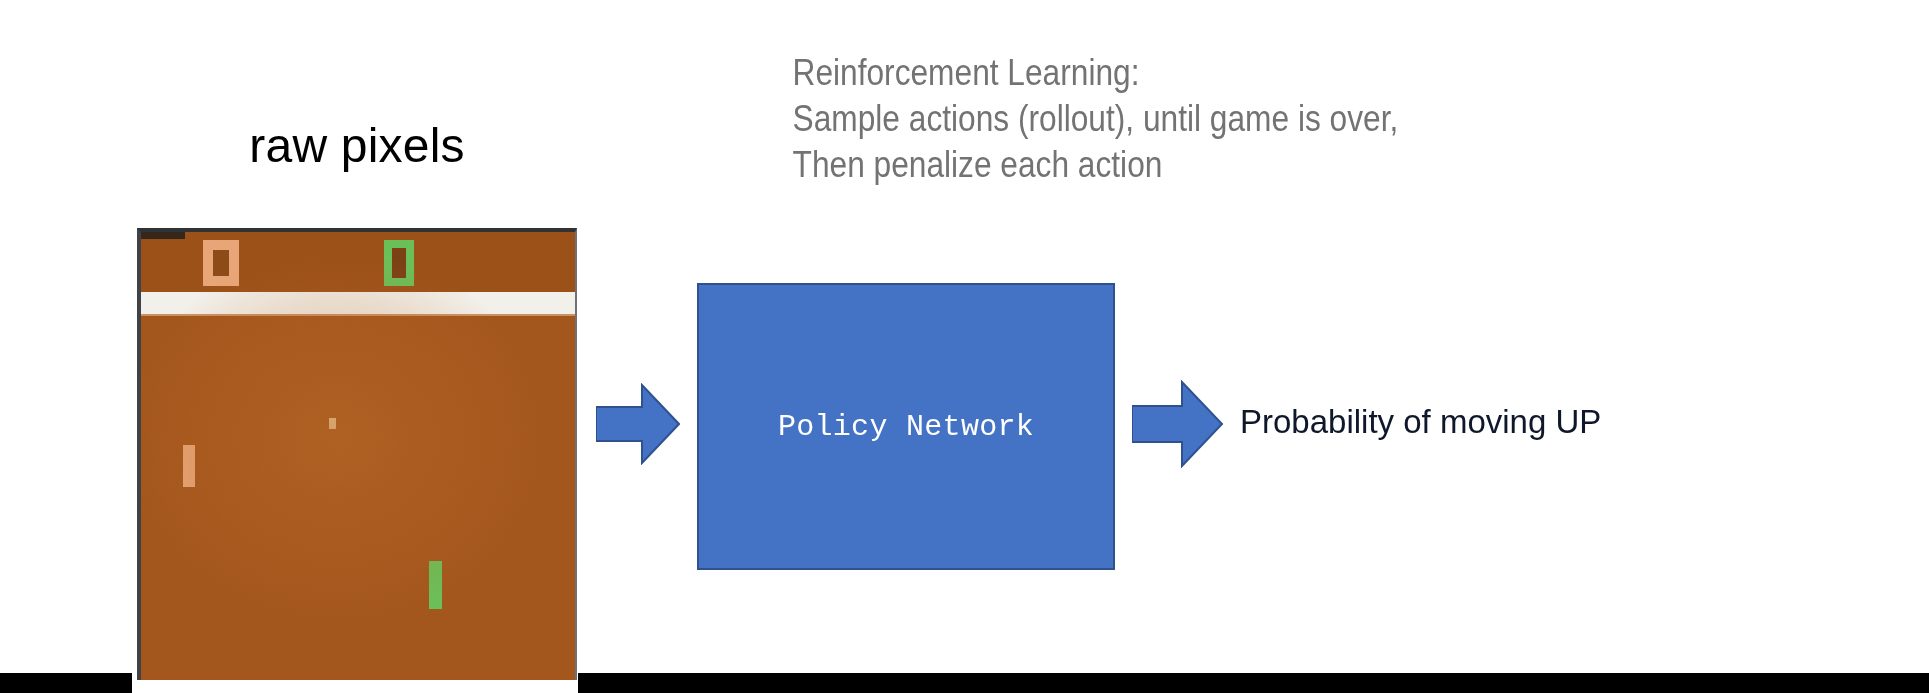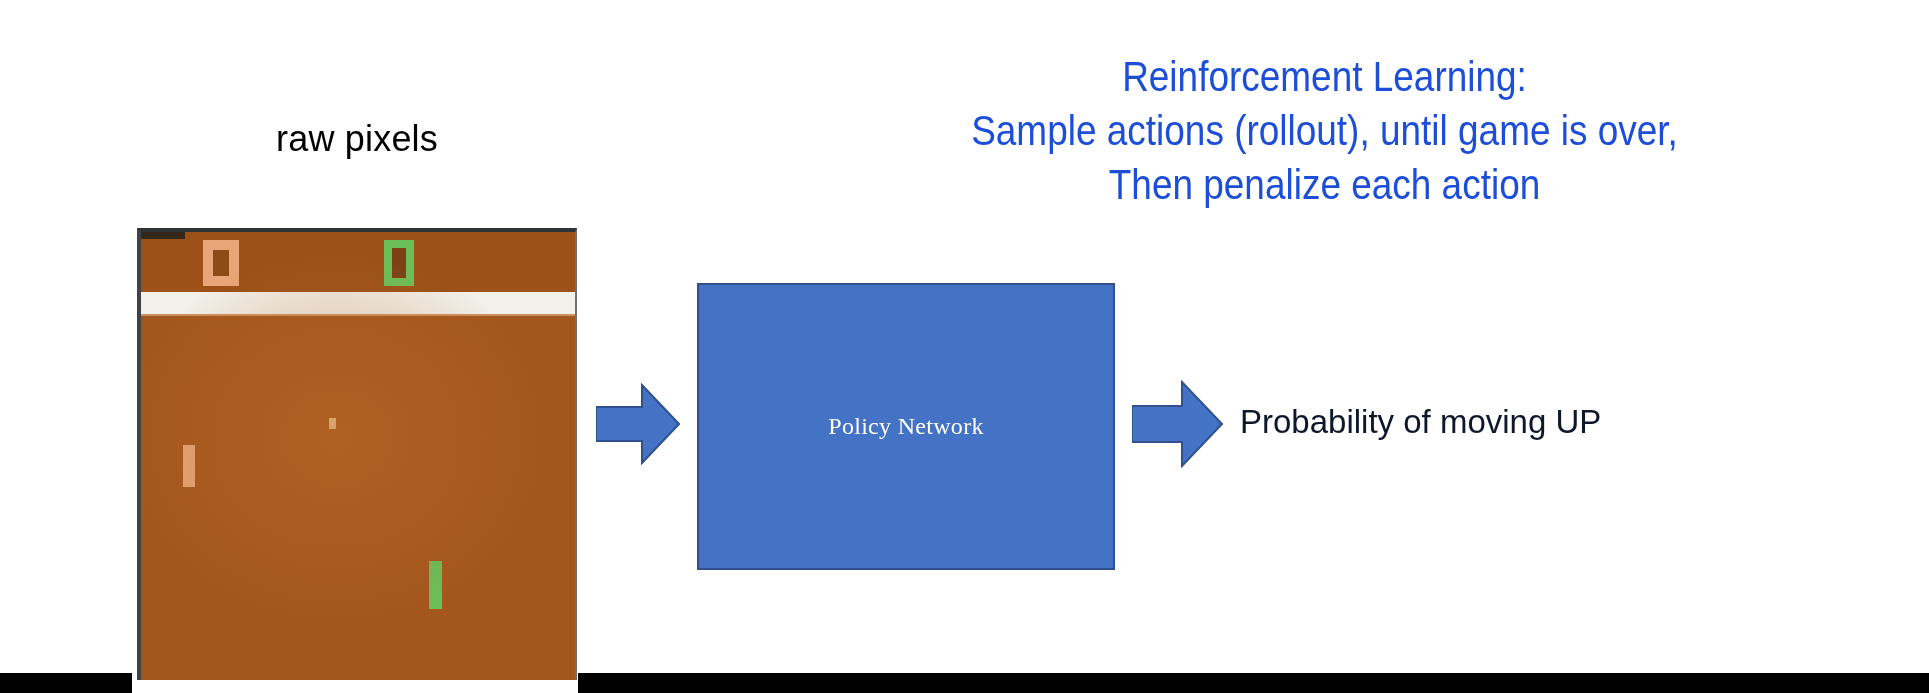--- a/index.html
+++ b/index.html
@@ -23,21 +23,21 @@
     background: #ffffff;
   }
 
   
   #raw-pixels-caption {
     position: absolute;
     left: 137px;
     top: 118px;
     width: 440px;
     text-align: center;
-    font-size: 36px;
+    font-size: 48px;
     color: #000000;
     font-family: "Liberation Sans", sans-serif;
     letter-spacing: 0.2px;
     white-space: nowrap;
   }
 
   
   #pong-screen {
     position: absolute;
     left: 137px;
@@ -151,24 +151,23 @@
     height: 11px;
     background: #f3dfae;
   }
 
   
   #headline {
     position: absolute;
     left: 720px;
     top: 50px;
     width: 1209px;
-    text-align: center;
-    color: #1d4ed8;
+    color: #737373;
     font-family: "Liberation Sans Narrow", "Liberation Sans", sans-serif;
-    font-size: 42px;
+    font-size: 36px;
     line-height: 1.28;
     white-space: nowrap;
   }
   #headline .hl-line {
     display: block;
     transform: scaleX(0.88);
     transform-origin: center;
   }
 
   
@@ -187,22 +186,22 @@
     height: 287px;
     background: #4472c4;
     border: 2px solid #2f528f;
     box-sizing: border-box;
     display: flex;
     align-items: center;
     justify-content: center;
   }
   #policy-network-label {
     color: #ffffff;
-    font-size: 24px;
-    font-family: Liberation Serif, serif;
+    font-size: 30px;
+    font-family: Liberation Mono, monospace;
     letter-spacing: 0.3px;
     white-space: nowrap;
   }
 
   
   #output-label {
     position: absolute;
     left: 1240px;
     top: 403px;
     font-size: 33px;

